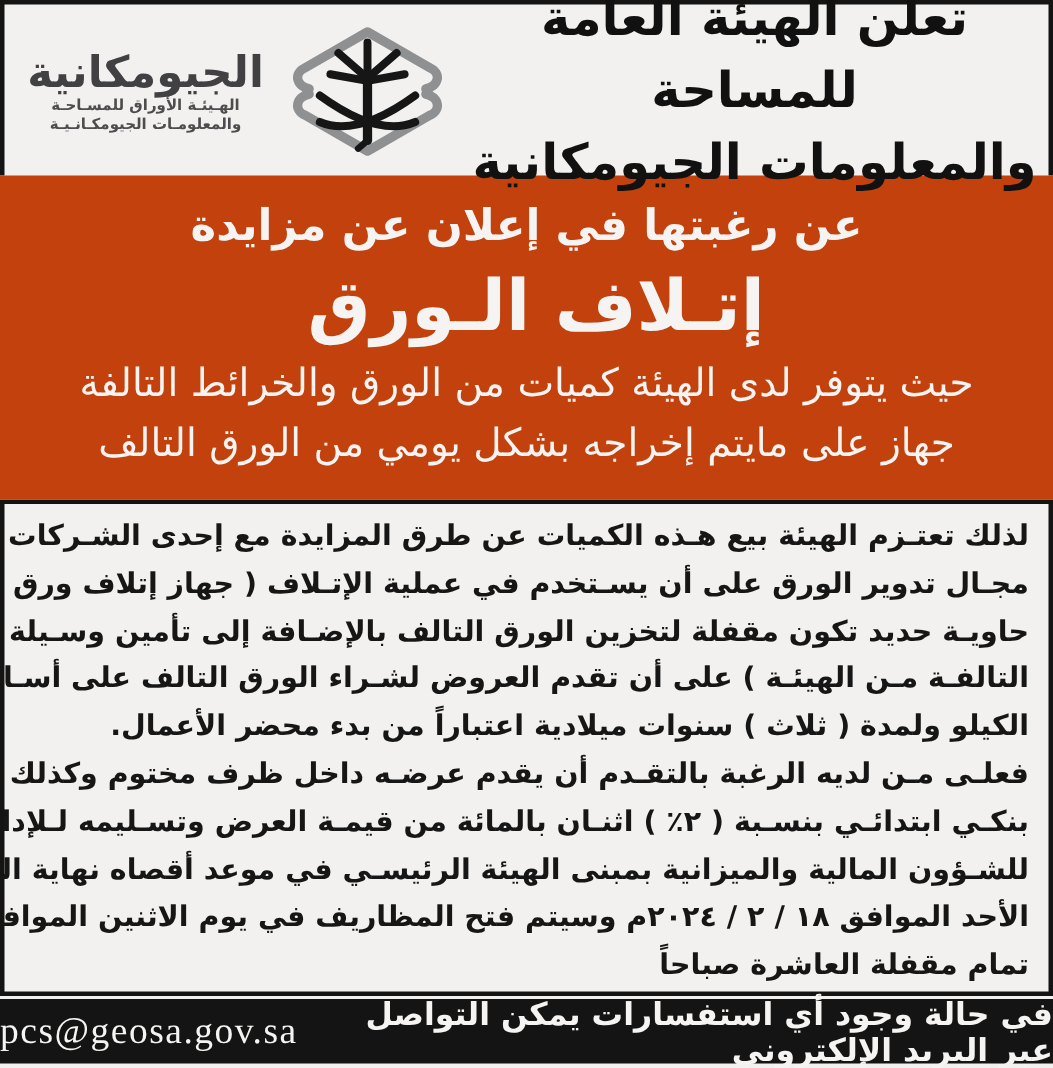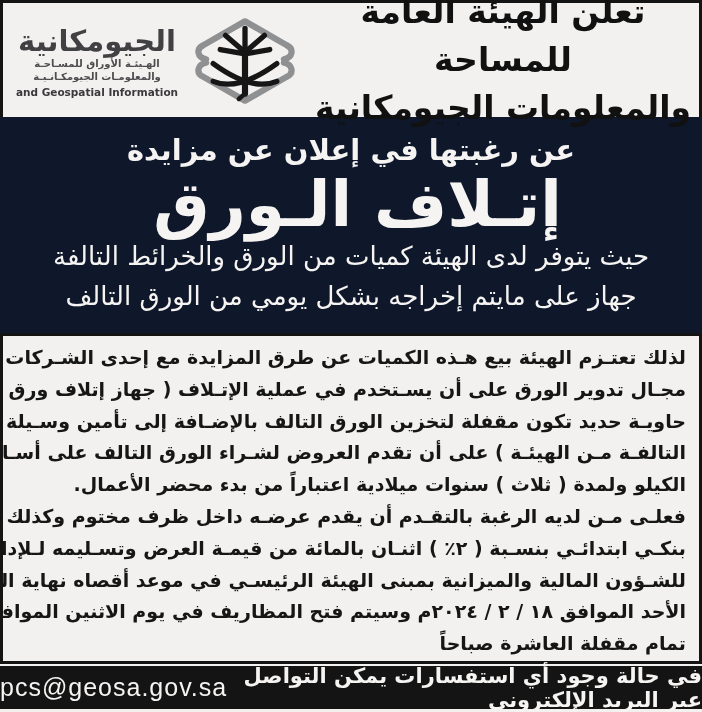--- a/index.html
+++ b/index.html
@@ -46,28 +46,28 @@
     text-align:center;
     font-weight:bold;
     font-size:33px;
     line-height:48px;
     color:#111;
     padding:0 6px 0 4px;
   }
   
   .banner{
     height:215px;
-    background:#0f172a;
+    background:#c2410c;
     color:#f5f4f2;
     direction:rtl;
     text-align:center;
     padding-top:1px;
   }
   .banner-intro{font-size:29px;font-weight:bold;line-height:48px;margin-top:8px;}
-  .banner-title{font-size:63px;font-weight:bold;line-height:62px;margin-left:13px;}
+  .banner-title{font-size:47px;font-weight:bold;line-height:62px;margin-left:13px;}
   .banner-sub{font-size:26px;font-weight:normal;line-height:40px;}
   
   .body-box{
     box-sizing:border-box;
     height:331px;
     border:3px solid #141414;
     background:#f2f1ef;
     direction:rtl;
     padding:6px 13px 0 13px;
   }
@@ -92,37 +92,36 @@
     color:#f5f4f2;
     direction:rtl;
     display:flex;
     align-items:center;
     justify-content:center;
     gap:9px;
   }
   .footer-text{font-size:21px;font-weight:bold;}
   .footer-email{
     direction:ltr;
-    font-family:Liberation Sans, sans-serif;
+    font-family:Liberation Serif, serif;
     font-size:25px;
     letter-spacing:1px;
   }
 </style>
 </head>
 <body>
 
 <div class="ad">
 
   <div class="header">
     <div class="logo-block">
       <div class="logo-brand">الجيومكانية</div>
       <div class="logo-sub-ar">الهـيئـة الأوراق للمسـاحـة</div>
       <div class="logo-sub-ar">والمعلومـات الجيومكـانـيـة</div>
       <div class="logo-sub-en">
-        <div>and Geospatial Information</div>
       </div>
     </div>
 
     <svg class="emblem" viewBox="0 0 140 120" aria-hidden="true">
 
       <g fill="none" stroke="#8f9092" stroke-width="7" stroke-linecap="round" stroke-linejoin="round">
         <path d="M26 58 C16 56 14 46 23 42 L70 15 L117 42 C126 46 124 56 114 58"></path>
         <path d="M26 62 C16 64 14 74 23 78 L70 105 L117 78 C126 74 124 64 114 62"></path>
       </g>
 

